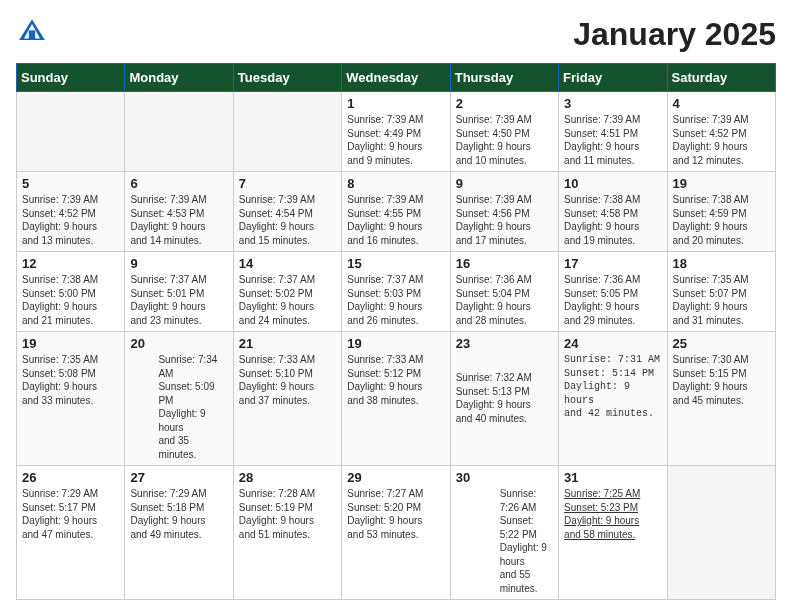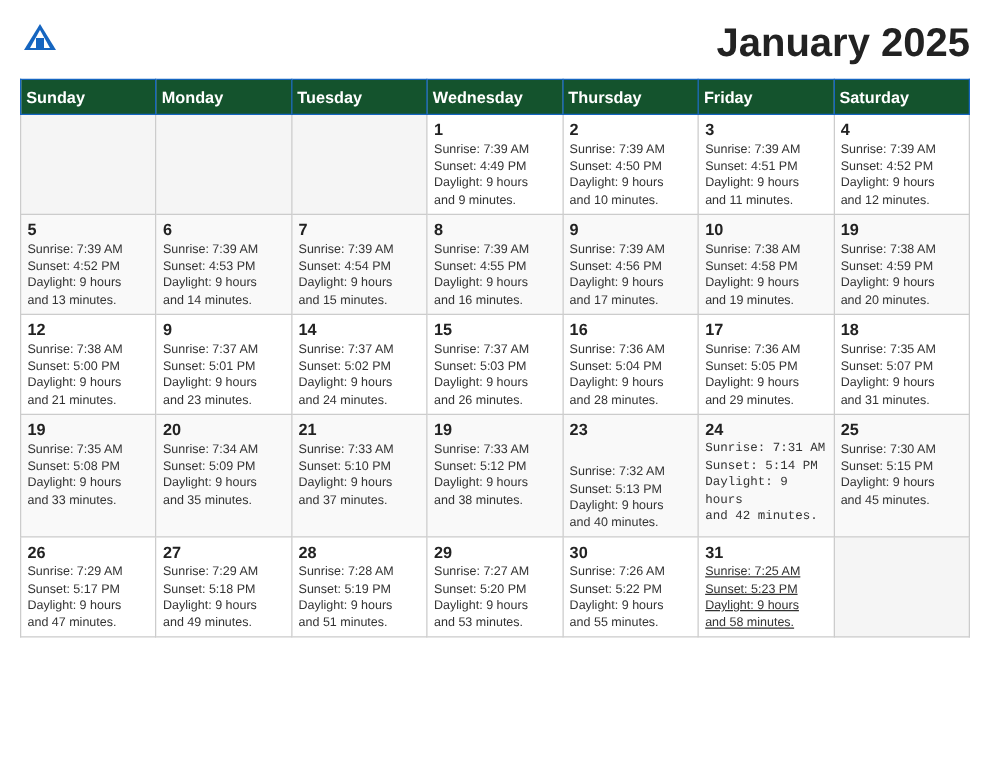--- a/index.html
+++ b/index.html
@@ -257,21 +257,21 @@
       <tr>
         <td>
           <span class="day-number">19</span>
           <div class="day-info" style="white-space: pre-line;">Sunrise: 7:35 AM
 Sunset: 5:08 PM
 Daylight: 9 hours
 and 33 minutes.</div>
         </td>
         <td>
           <span class="day-number">20</span>
-          <div class="day-info" style="white-space: pre-line;">Sunrise: 7:34 AM
+          <div class="day-info" style="white-space: pre-line; margin-left: 28px;">Sunrise: 7:34 AM
 Sunset: 5:09 PM
 Daylight: 9 hours
 and 35 minutes.</div>
         </td>
         <td>
           <span class="day-number">21</span>
           <div class="day-info" style="white-space: pre-line;">Sunrise: 7:33 AM
 Sunset: 5:10 PM
 Daylight: 9 hours
 and 37 minutes.</div>
@@ -329,21 +329,21 @@
         </td>
         <td>
           <span class="day-number">29</span>
           <div class="day-info" style="white-space: pre-line;">Sunrise: 7:27 AM
 Sunset: 5:20 PM
 Daylight: 9 hours
 and 53 minutes.</div>
         </td>
         <td>
           <span class="day-number">30</span>
-          <div class="day-info" style="white-space: pre-line;">Sunrise: 7:26 AM
+          <div class="day-info" style="white-space: pre-line; margin-left: 44px;">Sunrise: 7:26 AM
 Sunset: 5:22 PM
 Daylight: 9 hours
 and 55 minutes.</div>
         </td>
         <td>
           <span class="day-number">31</span>
           <div class="day-info" style="white-space: pre-line; text-decoration: underline;">Sunrise: 7:25 AM
 Sunset: 5:23 PM
 Daylight: 9 hours
 and 58 minutes.</div>

